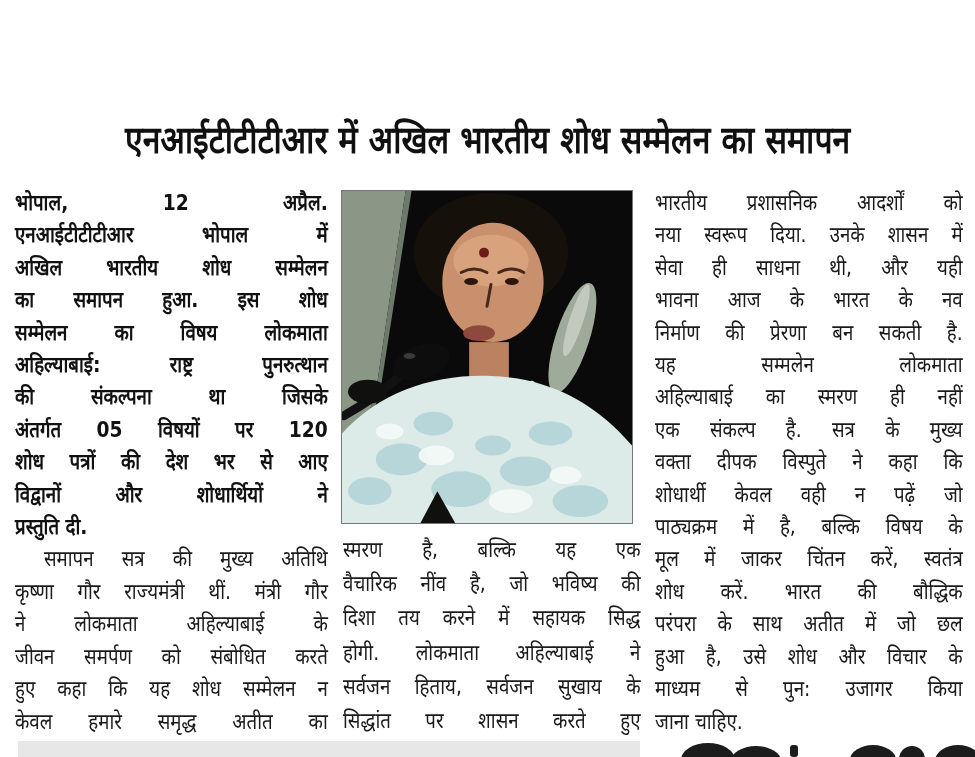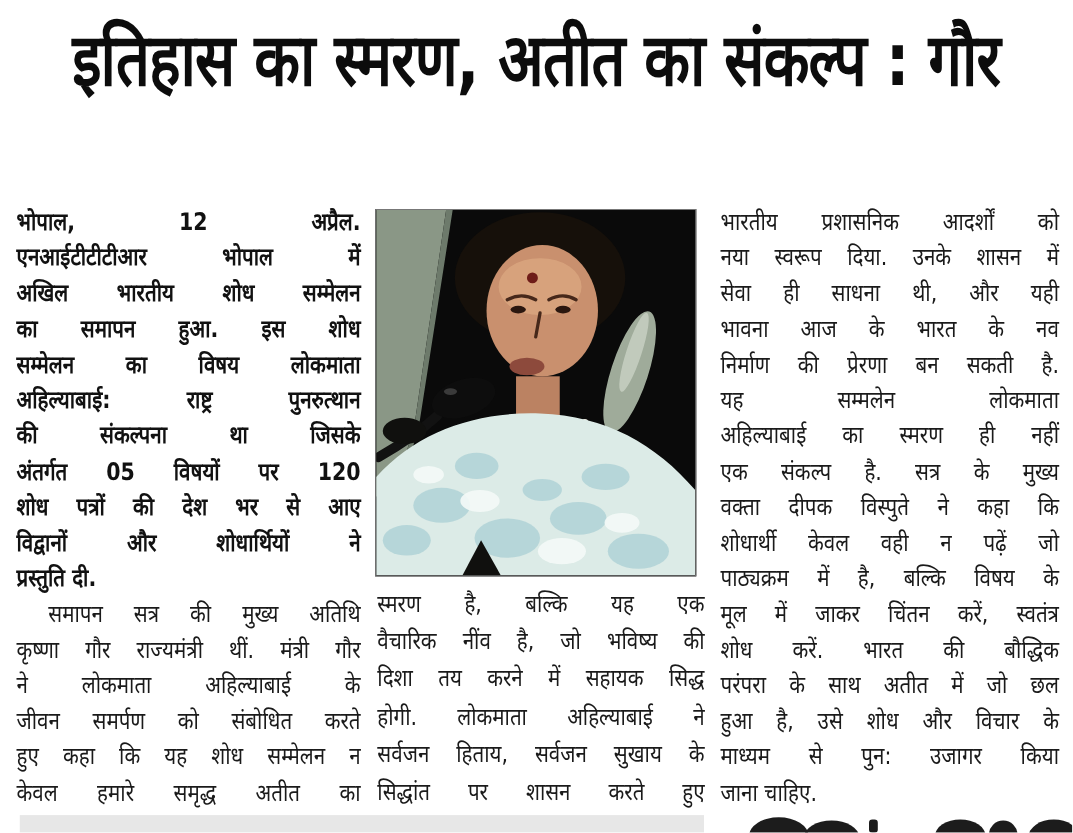--- a/index.html
+++ b/index.html
@@ -63,22 +63,22 @@
     background:var(--panel-color,#e7e7e7);
   }
   .next-headline{position:absolute;left:640px;top:732px;width:335px;height:25px;}
   .blob{fill:#1c1c1c;}
 </style>
 </head>
 <body>
 
 <div class="page">
 
-  <div class="head-wrap">
-    <h1 class="headline">इतिहास का स्मरण, अतीत का संकल्प : गौर</h1>
+  <div class="subhead-wrap">
+    <h2 class="subheadline">एनआईटीटीटीआर में अखिल भारतीय शोध सम्मेलन का समापन</h2>
   </div>
 
   <div class="col col-left">
     <div class="para bold" id="col-left-p1">
         <div class="line">भोपाल, 12 अप्रैल.</div>
         <div class="line">एनआईटीटीटीआर भोपाल में</div>
         <div class="line">अखिल भारतीय शोध सम्मेलन</div>
         <div class="line">का समापन हुआ. इस शोध</div>
         <div class="line">सम्मेलन का विषय लोकमाता</div>
         <div class="line">अहिल्याबाई: राष्ट्र पुनरुत्थान</div>

